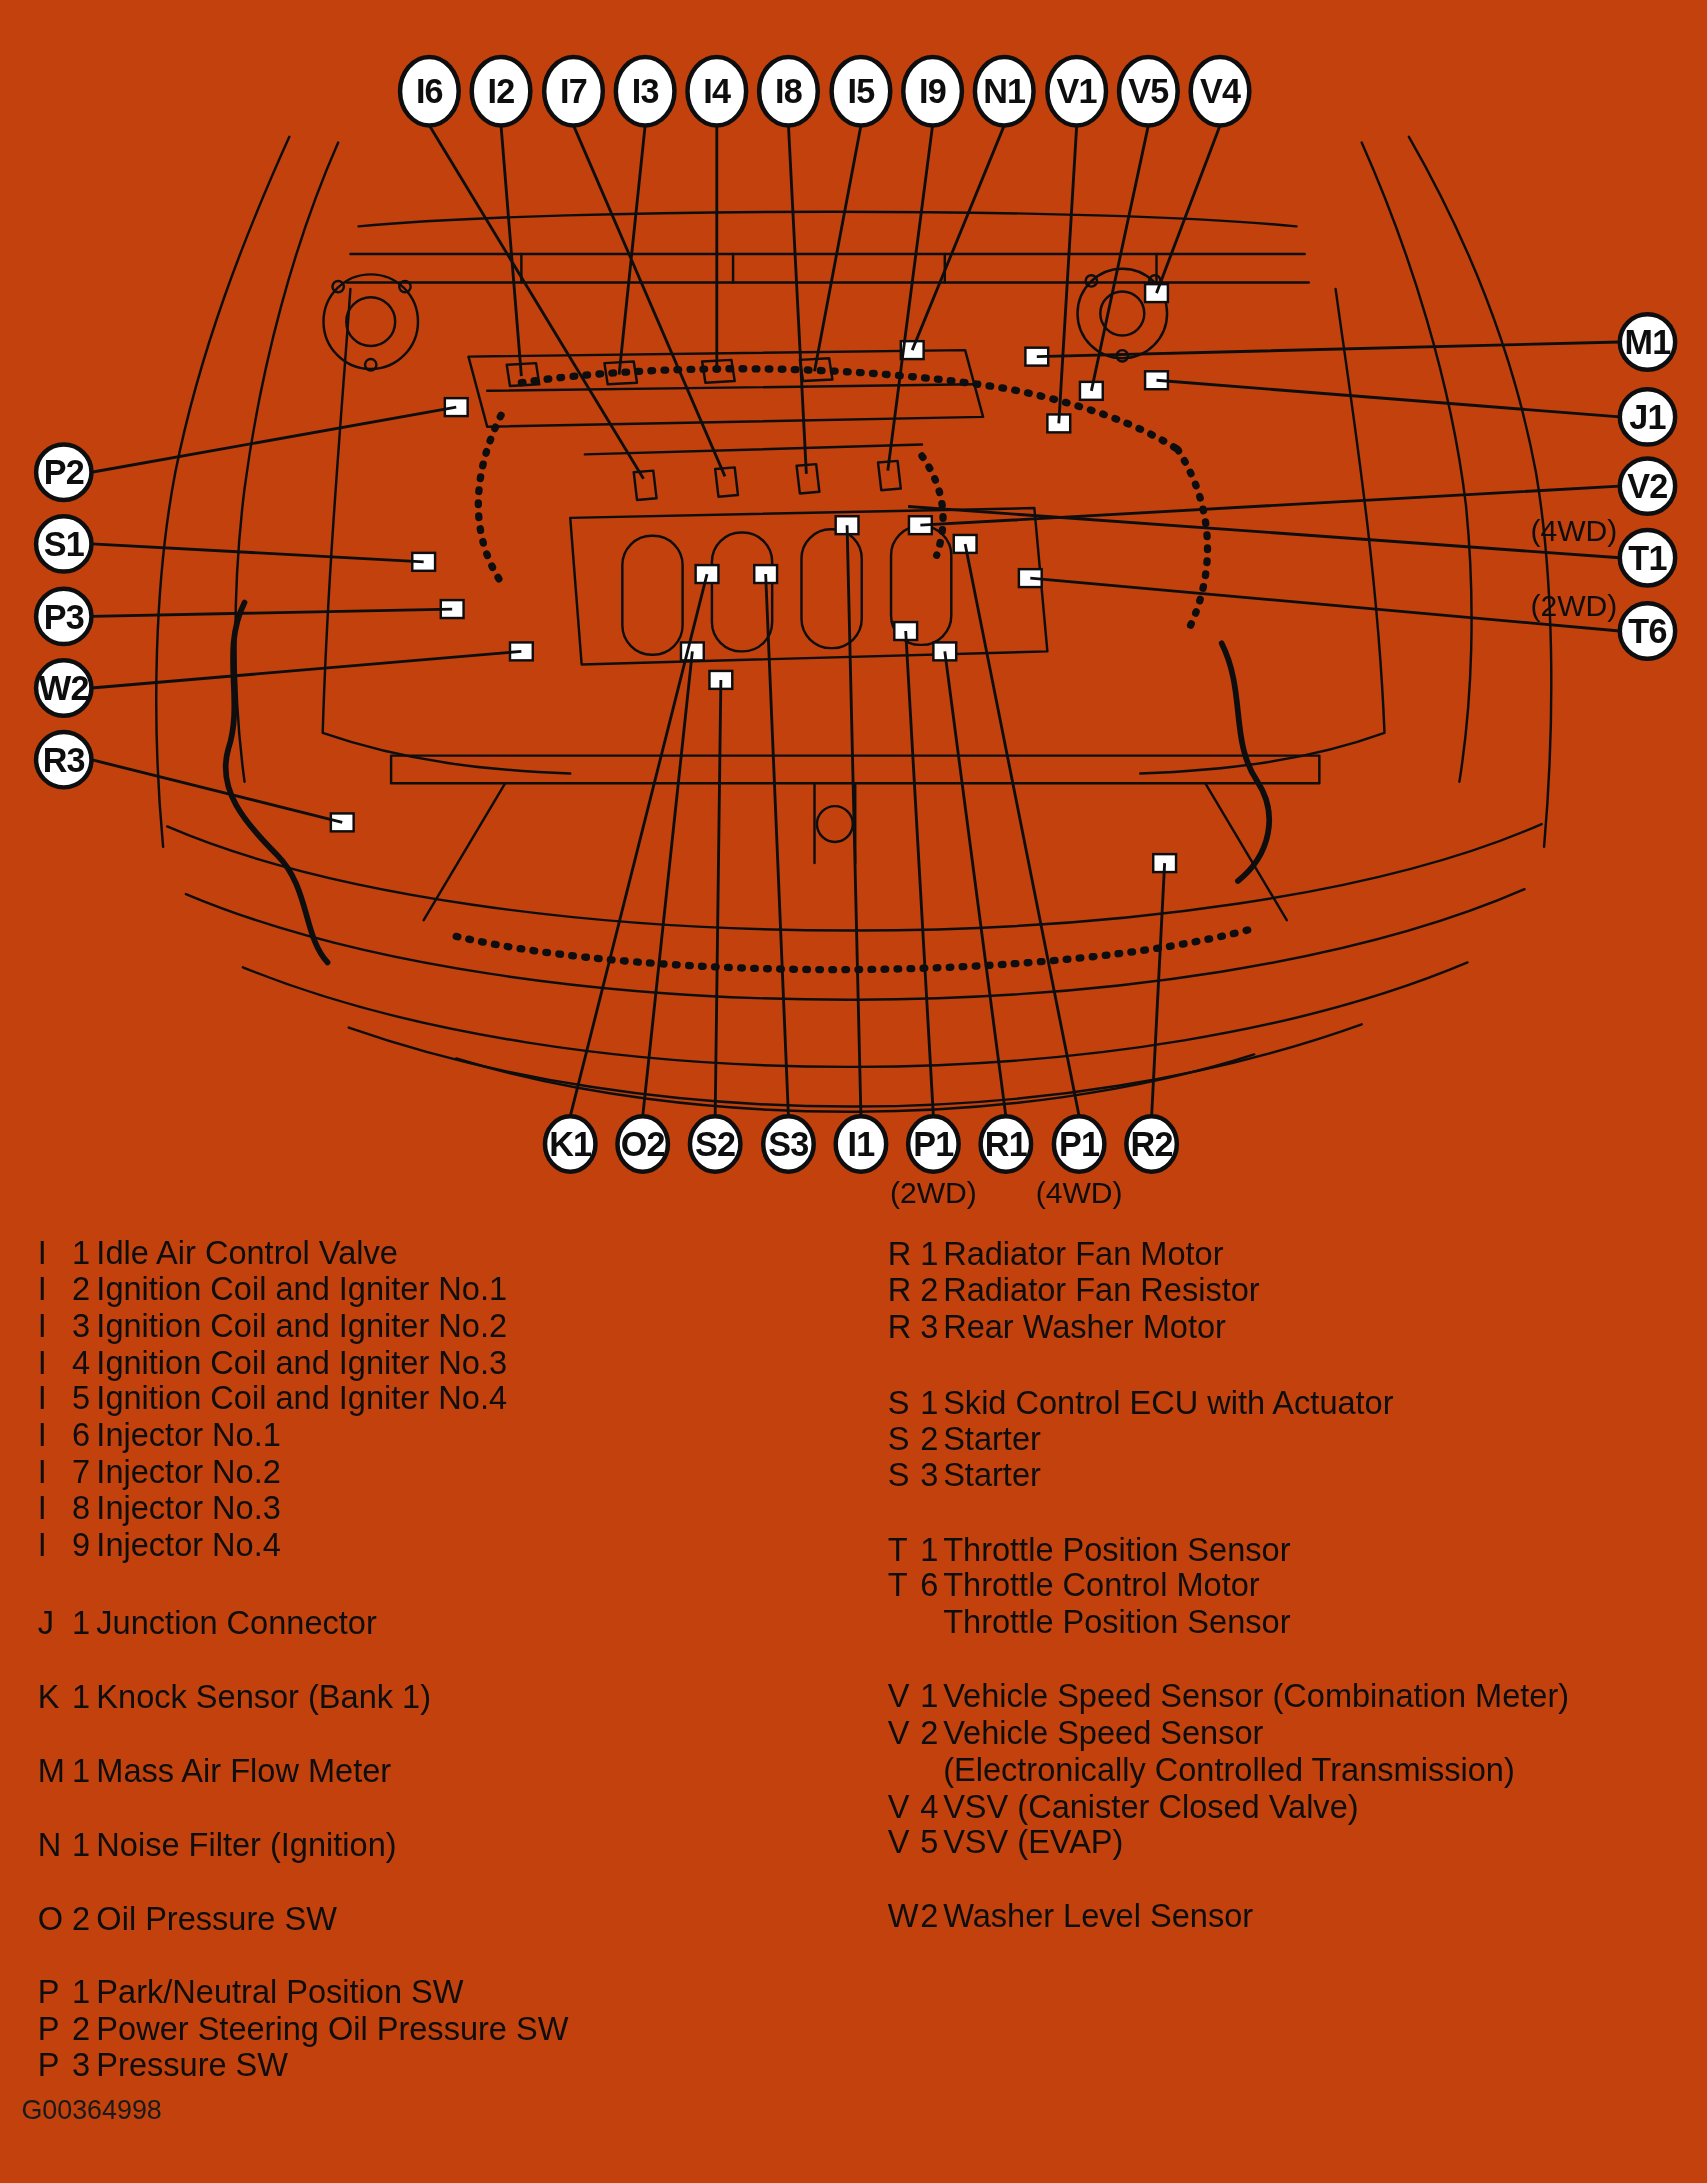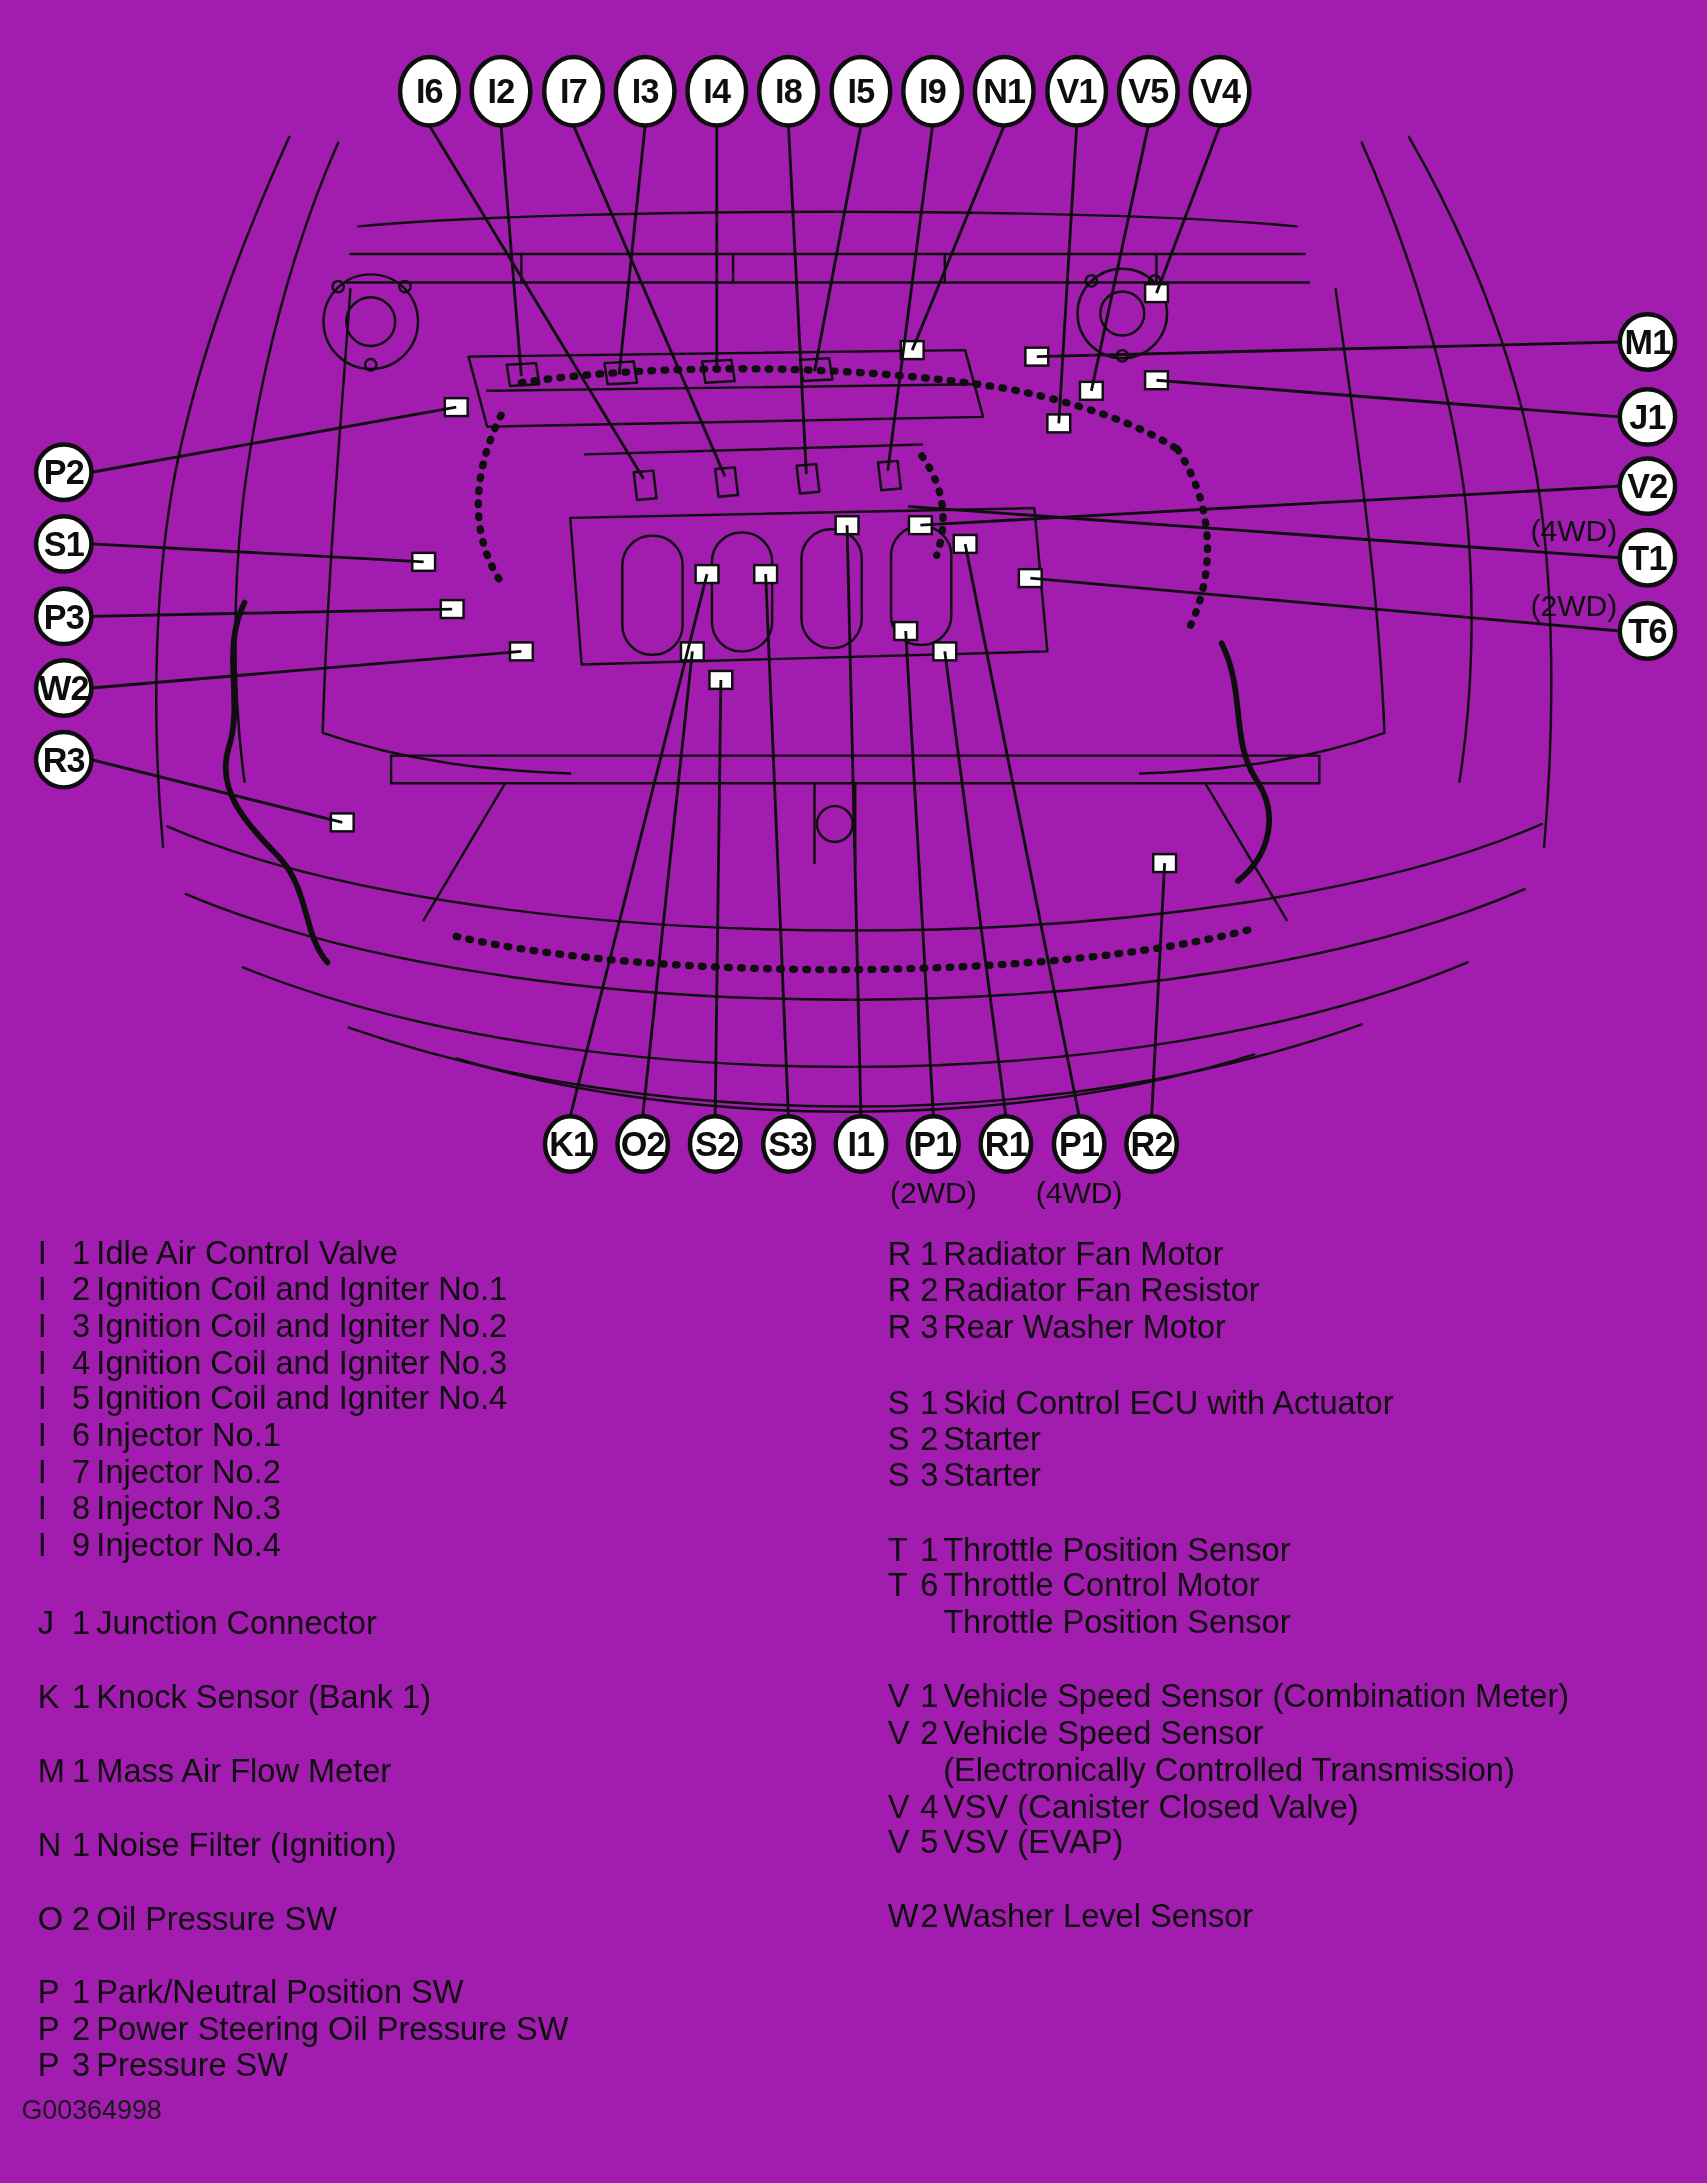--- a/index.html
+++ b/index.html
@@ -1,16 +1,16 @@
 <!DOCTYPE html>
 <html style="font-size:13px"><head>
 <meta charset="utf-8">
 <style>
   html,body{margin:0;padding:0;background:#ffffff;}
-  .page{position:relative;width:1708px;height:2183px;background:#a21caf;overflow:hidden;}
+  .page{position:relative;width:1708px;height:2183px;background:#c2410c;overflow:hidden;}
   svg{display:block;}
   .art{stroke:#0e0e0e;fill:none;stroke-width:3;stroke-linecap:round;stroke-linejoin:round;}
   .art-bold{stroke:#0e0e0e;fill:none;stroke-width:7;stroke-linecap:round;stroke-linejoin:round;}
   .dots{stroke:#0e0e0e;fill:none;stroke-width:9;stroke-dasharray:2 14;stroke-linecap:round;}
   .leader{stroke:#0e0e0e;fill:none;stroke-width:3.5;}
   .conn{fill:#ffffff;stroke:#0e0e0e;stroke-width:3;}
   .co{fill:#ffffff;stroke:#0e0e0e;stroke-width:5.5;}
   .clabel{font:700 42px "Liberation Sans", sans-serif;fill:#0e0e0e;text-anchor:middle;letter-spacing:-1px;}
   .qual{font:400 37px "Liberation Sans", sans-serif;fill:#0e0e0e;}
   .qual-end{text-anchor:end;}

